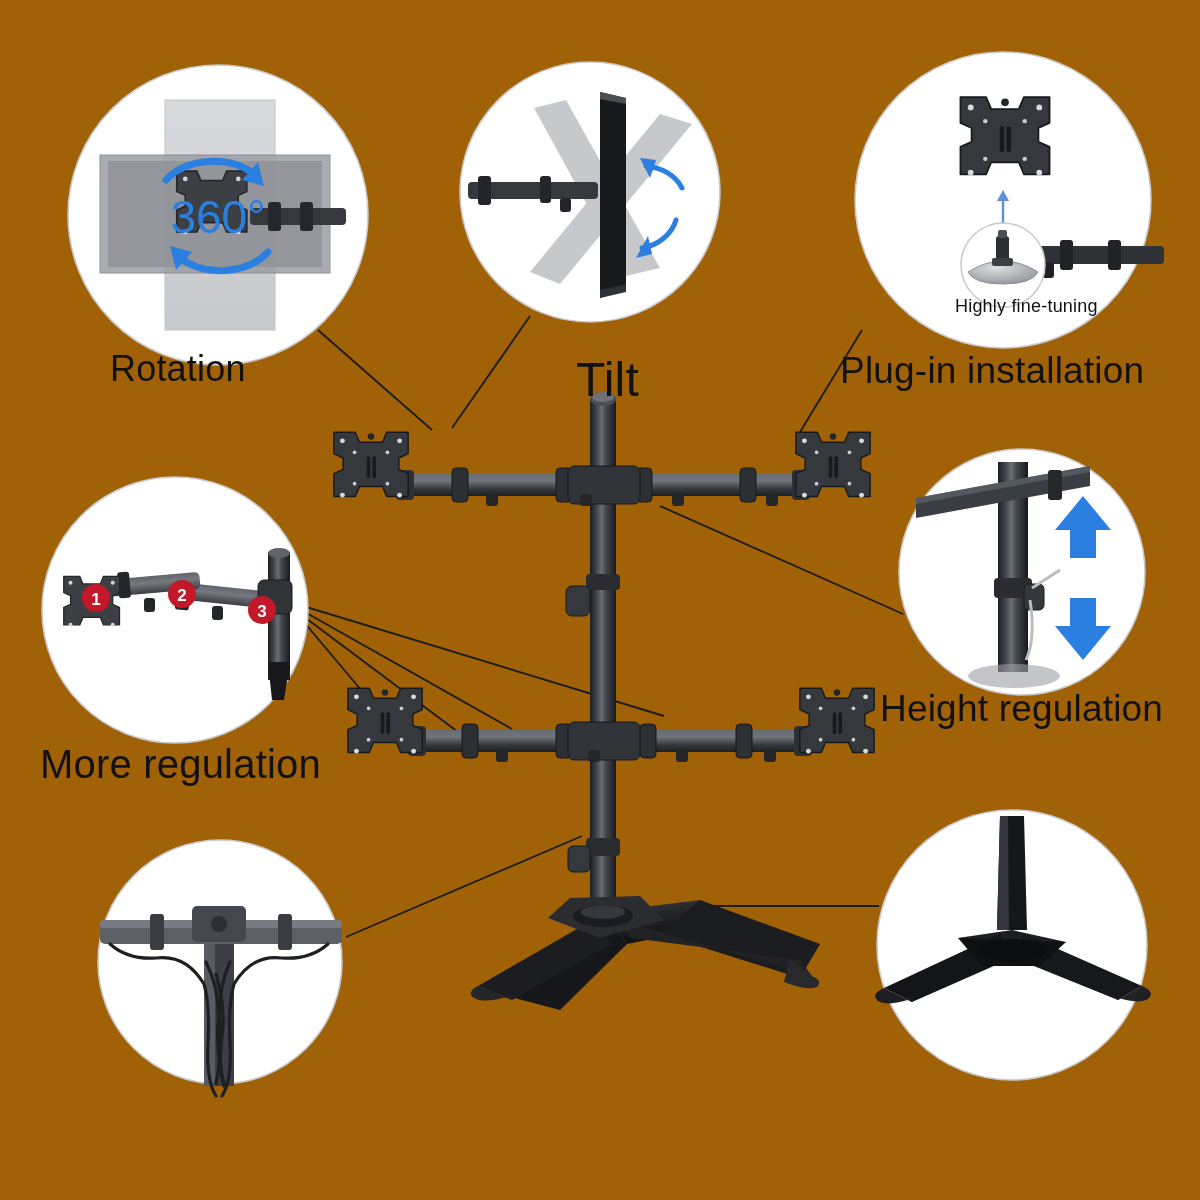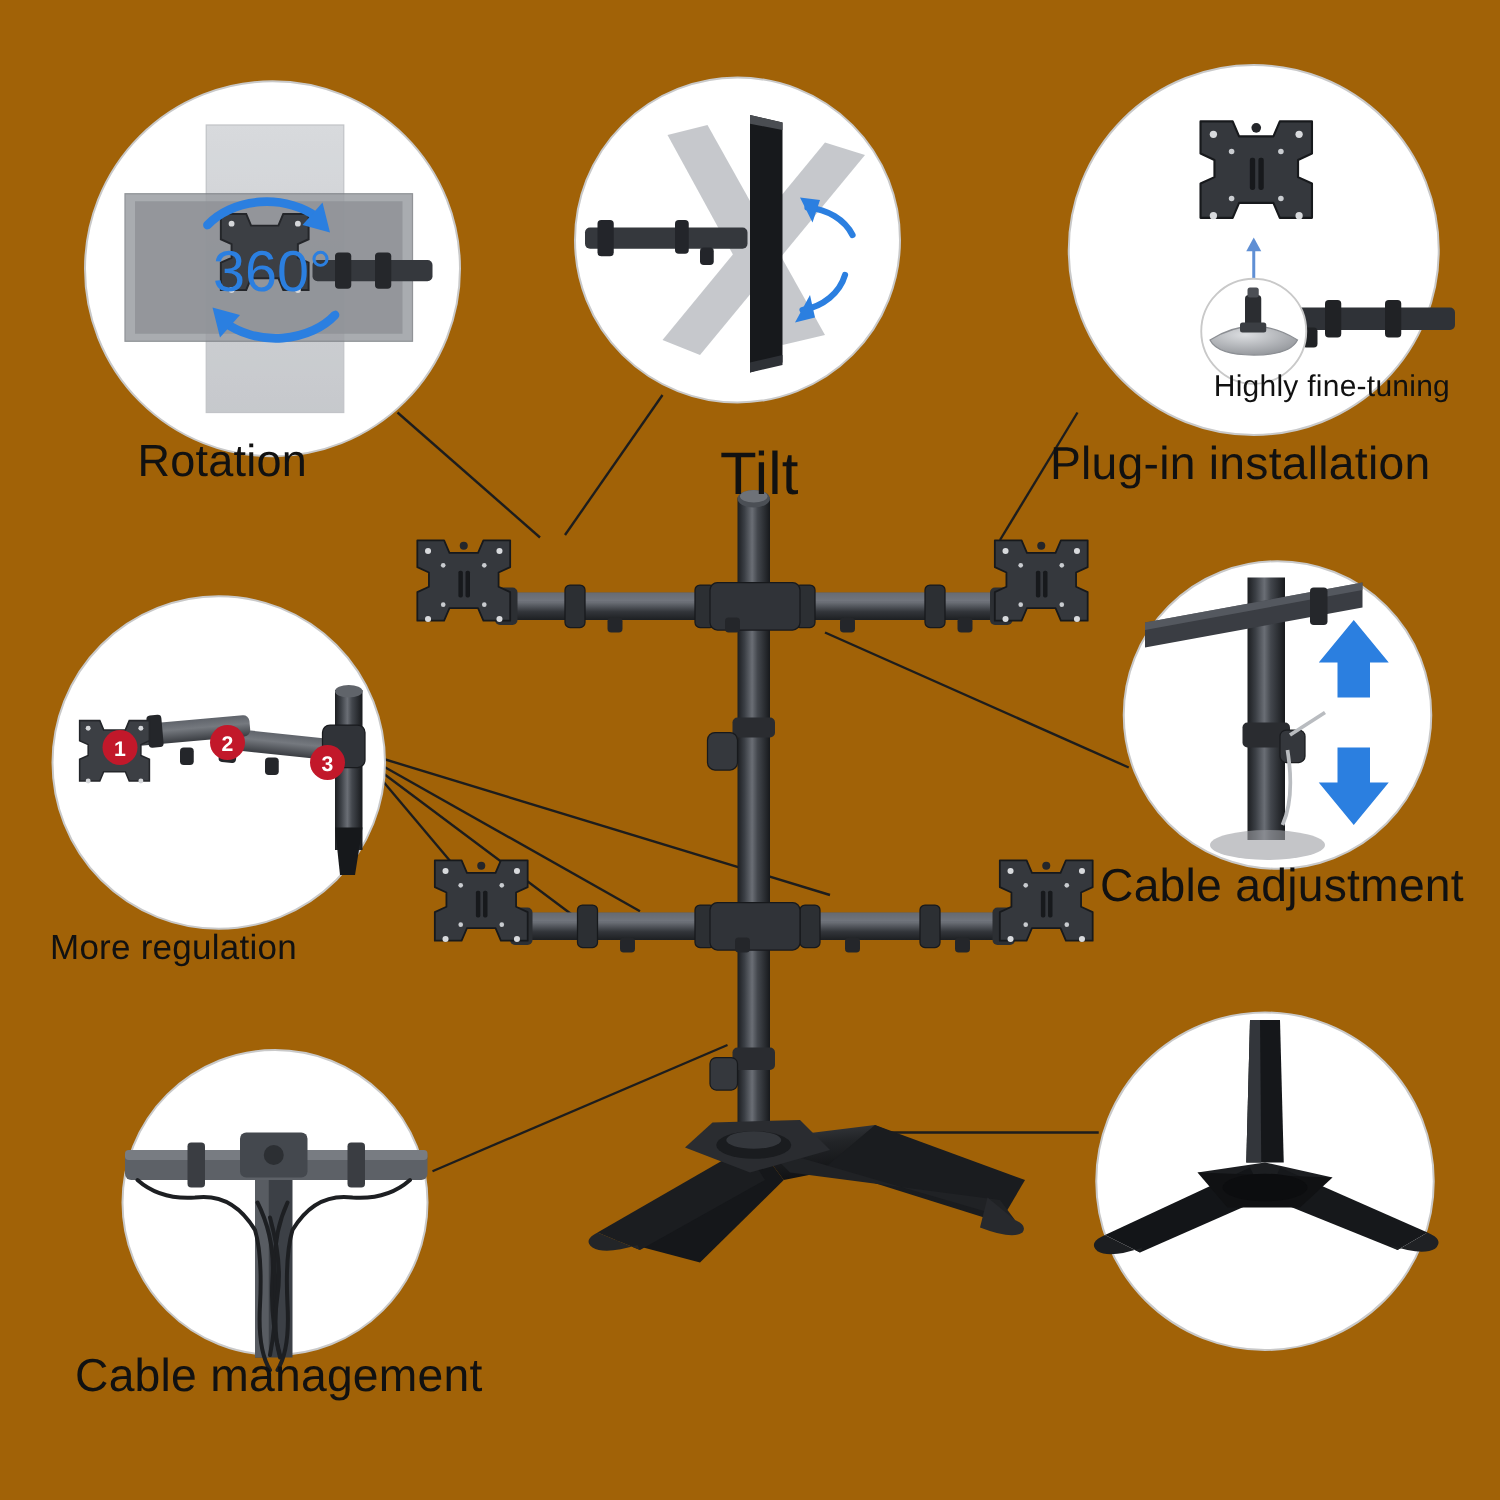--- a/index.html
+++ b/index.html
@@ -318,21 +318,20 @@
       <ellipse cx="1012" cy="950" rx="34" ry="11" fill="#0c0d0f"></ellipse>
     </g>
   </svg>
 
   <div class="lbl" style="left:110px;top:348px;font-size:36px;">Rotation</div>
 
   <div class="lbl" style="left:576px;top:352px;font-size:48px;">Tilt</div>
 
   <div class="lbl" style="left:840px;top:350px;font-size:37px;">Plug-in installation</div>
 
-  <div class="lbl" style="left:955px;top:296px;font-size:24px;margin-left:16px;">Highly fine-tuning</div>
-
-  <div class="lbl" style="left:40px;top:742px;font-size:28px;">More regulation</div>
-
-  <div class="lbl" style="left:880px;top:688px;font-size:37px;">Cable adjustment</div>
-
-  <div class="lbl" style="left:60px;top:1080px;font-size:37px;">Cable management</div>
+  <div class="lbl" style="left:955px;top:296px;font-size:18px;">Highly fine-tuning</div>
+
+  <div class="lbl" style="left:40px;top:742px;font-size:40px;">More regulation</div>
+
+  <div class="lbl" style="left:880px;top:688px;font-size:37px;">Height regulation</div>
+
 
 </div>
 
 </body></html>

